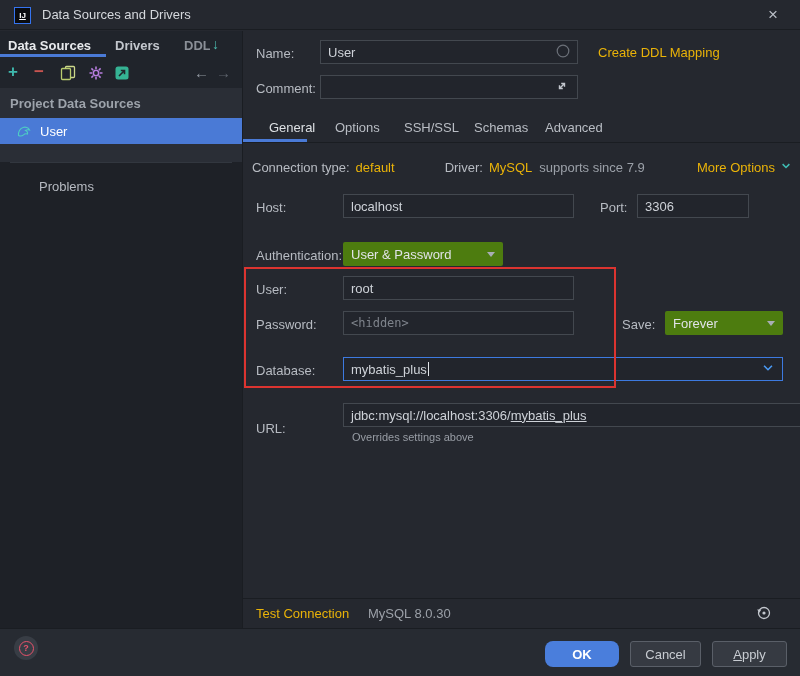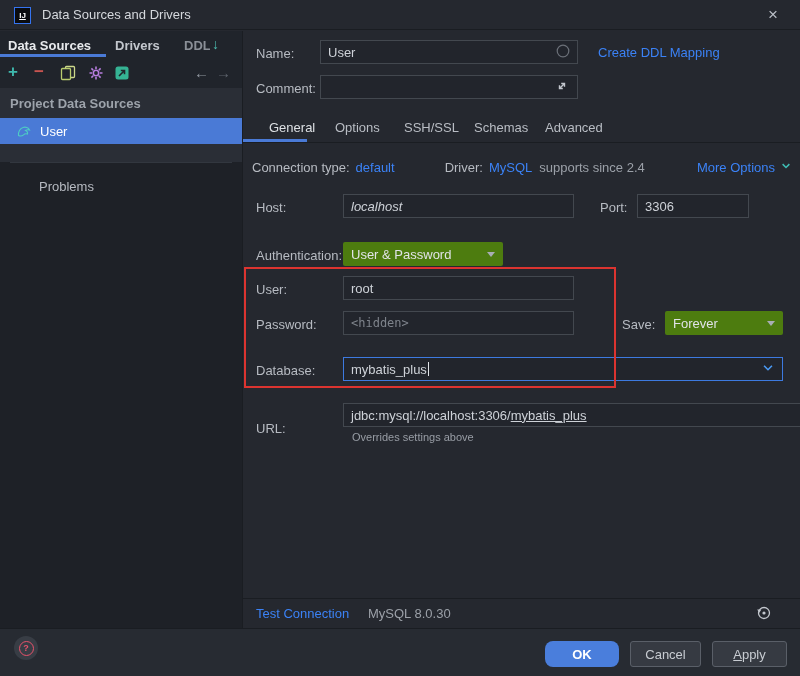--- a/index.html
+++ b/index.html
@@ -24,21 +24,21 @@
   .problems-area { position:absolute; left:0; top:162px; width:242px; height:466px; background:#1e2127; }
   .problems-sep { position:absolute; left:10px; top:0px; width:222px; height:1px; background:#32373f; }
   .vsep { position:absolute; left:242px; top:31px; width:1px; height:597px; background:#1a1d22; }
 
   
   .lbl { position:absolute; color:#b7bbc2; }
   .field { position:absolute; height:24px; background:#22252c; border:1px solid #43484f; color:#ced2d8; display:flex; align-items:center; padding:0 7px; }
   .field.focused { border:1px solid #3d7ae0; }
   .combo { position:absolute; height:24px; background:#4d7c0f; color:#e0e3e7; display:flex; align-items:center; padding:0 8px; border-radius:2px; cursor:pointer; }
   .tri { width:0; height:0; border-left:4.5px solid transparent; border-right:4.5px solid transparent; border-top:5.5px solid #a9aeb5; margin-left:auto; }
-  .link { color:#3b82f6; cursor:pointer; }
+  .link { color:#eab308; cursor:pointer; }
   .rtab { position:absolute; color:#b9bdc4; cursor:pointer;margin-left:17px; }
   .rtab.active { color:#dde0e4; }
   .mono-dim { font-family:"DejaVu Sans Mono", monospace; font-size:12px; color:#7e838b; }
   .caret { display:inline-block; width:1px; height:14px; background:#e2e5e9; margin-left:1px; }
   .note { font-size:11px; color:#989da5; }
 
   
   .btn { position:absolute; height:26px; border-radius:3px; display:flex; align-items:center; justify-content:center; cursor:pointer; font-size:13px; }
   .btn-primary { background:#4a7edc; color:#fff; font-weight:bold;border-radius:8px; }
   .btn-plain { background:#363a42; border:1px solid #5a5f68; color:#c8ccd2; }
@@ -139,31 +139,31 @@
   <div class="rtab" style="left:457px; top:120px;">Schemas</div>
   <div class="rtab" style="left:528px; top:120px;">Advanced</div>
   <div class="abs" style="left:243px; top:139px; width:64px; height:3px; background:#4a7ad6;"></div>
   <div class="abs" style="left:243px; top:142px; width:557px; height:1px; background:#1a1d22;"></div>
 
   <div class="abs" style="left:252px; top:160px; width:540px; display:flex; align-items:center; white-space:nowrap;">
     <span class="lbl" style="position:static;">Connection type:</span>
     <span class="link" style="margin-left:6px;">default</span>
     <span class="lbl" style="position:static; margin-left:18px;padding-left:32px;">Driver:</span>
     <span class="link" style="margin-left:6px;">MySQL</span>
-    <span style="margin-left:7px; color:#9ba0a8;">supports since 2.4</span>
+    <span style="margin-left:7px; color:#9ba0a8;">supports since 7.9</span>
     <span class="link" style="margin-left:auto;">More Options</span>
     <span style="margin-left:5px;">
       <svg width="12" height="12" viewBox="0 0 16 16" fill="none" stroke="#3fbdb4" stroke-width="2">
           <path d="M3.5,5.5 L8,10 L12.5,5.5"></path>
         </svg>
     </span>
   </div>
 
   <div class="lbl" style="left:256px; top:200px;">Host:</div>
-  <div class="field" style="left:343px; top:194px; width:231px;font-style:italic;">
+  <div class="field" style="left:343px; top:194px; width:231px;">
       <span>localhost</span>
     </div>
   <div class="lbl" style="left:600px; top:200px;">Port:</div>
   <div class="field" style="left:637px; top:194px; width:112px;">
       <span>3306</span>
     </div>
 
   <div class="lbl" style="left:256px; top:248px;">Authentication:</div>
   <div class="combo" style="left:343px; top:242px; width:160px;">
     <span>User &amp; Password</span>

